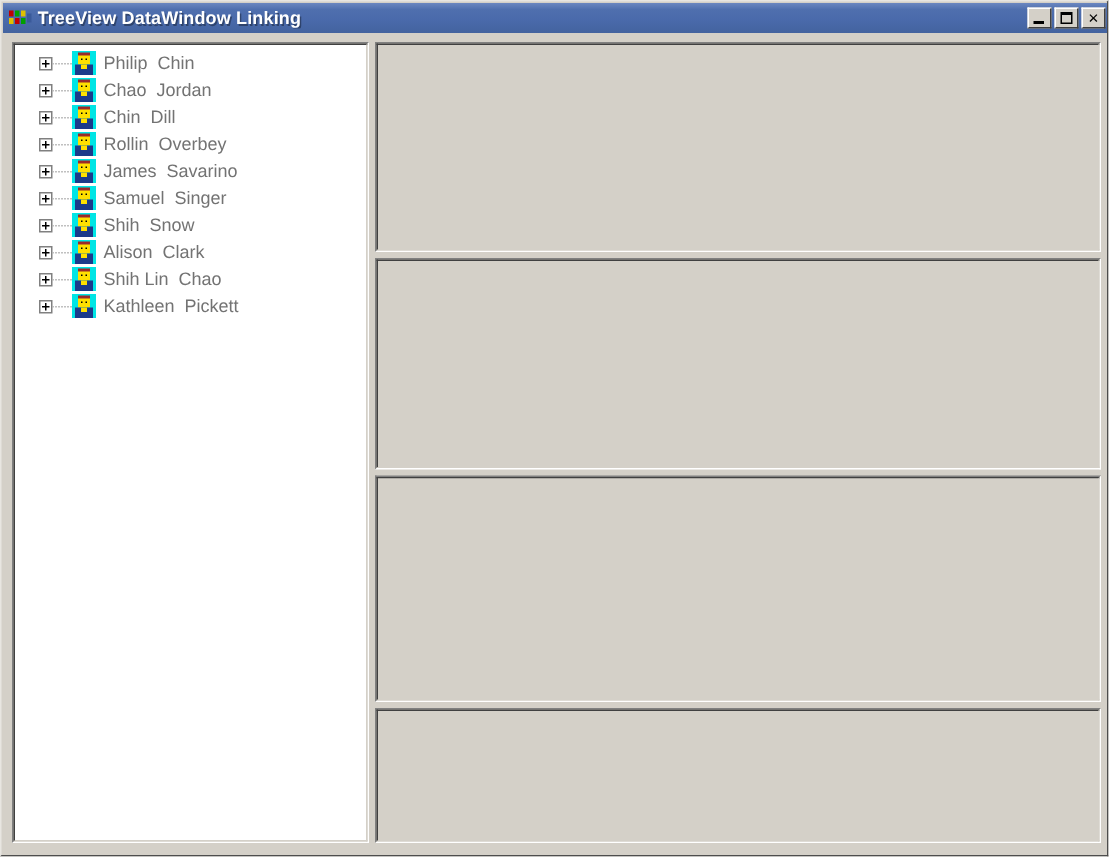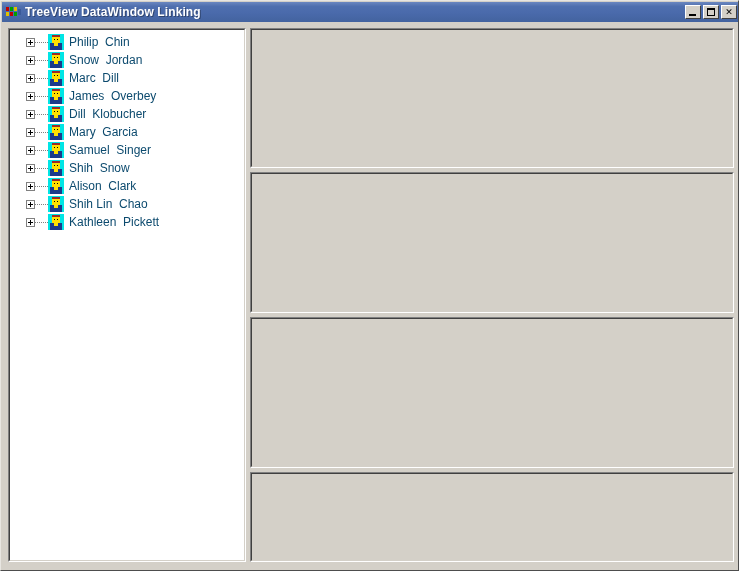--- a/index.html
+++ b/index.html
@@ -235,21 +235,21 @@
     background: #1c3a8a;
   }
   .person-icon .collar {
     position: absolute;
     left: 6px; top: 9px;
     width: 4px; height: 3px;
     background: #ffe000;
   }
   .node-label {
     font-size: 12px;
-    color: #0c4a6e;
+    color: #737373;
     font-family: "Liberation Sans", sans-serif;
     white-space: pre;
     line-height: 14px;
   }
 
   
   .dw-panel {
     position: absolute;
     background: #d4d0c8;
   }
@@ -310,73 +310,60 @@
               <span class="expander"></span>
               <span class="connector"></span>
               <span class="person-icon">
                 <span class="hair"></span>
                 <span class="face"></span>
                 <span class="eyeL"></span>
                 <span class="eyeR"></span>
                 <span class="body"></span>
                 <span class="collar"></span>
               </span>
-              <span class="node-label">Snow  Jordan</span>
-            </div>
-            <div class="tree-node">
-              <span class="expander"></span>
-              <span class="connector"></span>
-              <span class="person-icon">
-                <span class="hair"></span>
-                <span class="face"></span>
-                <span class="eyeL"></span>
-                <span class="eyeR"></span>
-                <span class="body"></span>
-                <span class="collar"></span>
-              </span>
-              <span class="node-label">Marc  Dill</span>
-            </div>
-            <div class="tree-node">
-              <span class="expander"></span>
-              <span class="connector"></span>
-              <span class="person-icon">
-                <span class="hair"></span>
-                <span class="face"></span>
-                <span class="eyeL"></span>
-                <span class="eyeR"></span>
-                <span class="body"></span>
-                <span class="collar"></span>
-              </span>
-              <span class="node-label">James  Overbey</span>
-            </div>
-            <div class="tree-node">
-              <span class="expander"></span>
-              <span class="connector"></span>
-              <span class="person-icon">
-                <span class="hair"></span>
-                <span class="face"></span>
-                <span class="eyeL"></span>
-                <span class="eyeR"></span>
-                <span class="body"></span>
-                <span class="collar"></span>
-              </span>
-              <span class="node-label">Dill  Klobucher</span>
-            </div>
-            <div class="tree-node">
-              <span class="expander"></span>
-              <span class="connector"></span>
-              <span class="person-icon">
-                <span class="hair"></span>
-                <span class="face"></span>
-                <span class="eyeL"></span>
-                <span class="eyeR"></span>
-                <span class="body"></span>
-                <span class="collar"></span>
-              </span>
-              <span class="node-label">Mary  Garcia</span>
+              <span class="node-label">Chao  Jordan</span>
+            </div>
+            <div class="tree-node">
+              <span class="expander"></span>
+              <span class="connector"></span>
+              <span class="person-icon">
+                <span class="hair"></span>
+                <span class="face"></span>
+                <span class="eyeL"></span>
+                <span class="eyeR"></span>
+                <span class="body"></span>
+                <span class="collar"></span>
+              </span>
+              <span class="node-label">Chin  Dill</span>
+            </div>
+            <div class="tree-node">
+              <span class="expander"></span>
+              <span class="connector"></span>
+              <span class="person-icon">
+                <span class="hair"></span>
+                <span class="face"></span>
+                <span class="eyeL"></span>
+                <span class="eyeR"></span>
+                <span class="body"></span>
+                <span class="collar"></span>
+              </span>
+              <span class="node-label">Rollin  Overbey</span>
+            </div>
+            <div class="tree-node">
+              <span class="expander"></span>
+              <span class="connector"></span>
+              <span class="person-icon">
+                <span class="hair"></span>
+                <span class="face"></span>
+                <span class="eyeL"></span>
+                <span class="eyeR"></span>
+                <span class="body"></span>
+                <span class="collar"></span>
+              </span>
+              <span class="node-label">James  Savarino</span>
             </div>
             <div class="tree-node">
               <span class="expander"></span>
               <span class="connector"></span>
               <span class="person-icon">
                 <span class="hair"></span>
                 <span class="face"></span>
                 <span class="eyeL"></span>
                 <span class="eyeR"></span>
                 <span class="body"></span>

